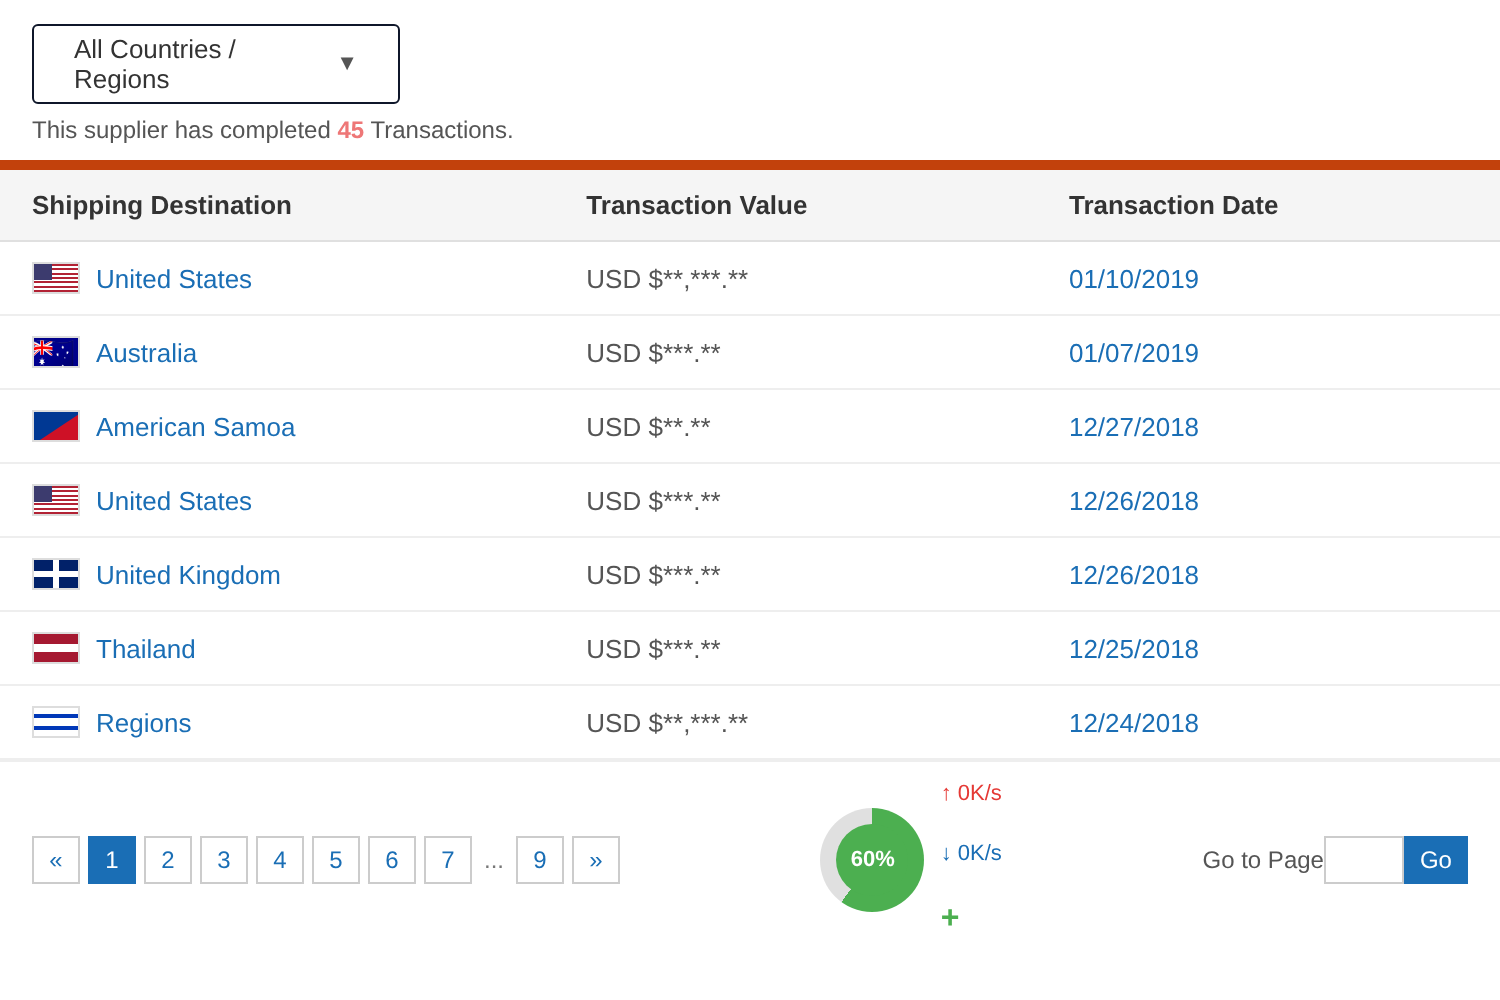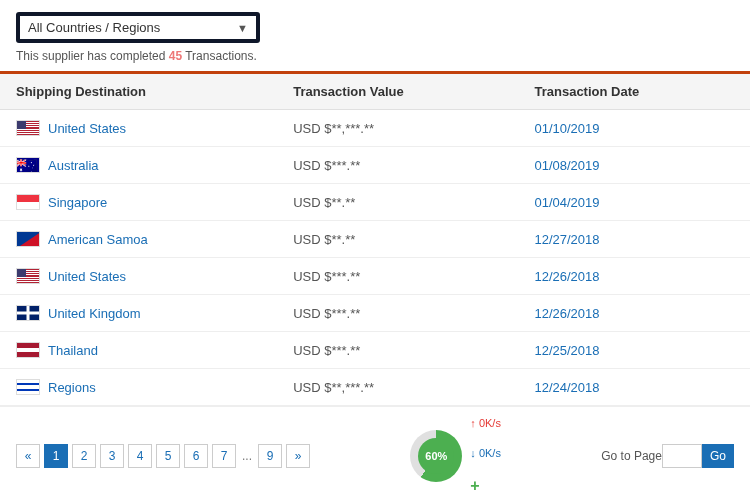--- a/index.html
+++ b/index.html
@@ -13,24 +13,24 @@
     }
 
     .top-bar {
       padding: 12px 16px 8px 16px;
       background: #fff;
     }
 
     .dropdown-wrapper {
       display: inline-flex;
       align-items: center;
-      border: 4px solid #0f172a;
+      border: 1px solid #0f172a;
       border-radius: 3px;
-      padding: 4px 8px;
-      width: 244px;
+      padding: 4px 20px;
+      width: 184px;
       justify-content: space-between;
       background: #fff;
       cursor: pointer;
     }
 
     .dropdown-wrapper span {
       font-size: 13px;
       color: #333;
     }
 
@@ -54,21 +54,21 @@
       width: 100%;
     }
 
     table {
       width: 100%;
       border-collapse: collapse;
     }
 
     thead tr {
       background: #f5f5f5;
-      border-top: 3px solid #c2410c;
+      border-top: 5px solid #c2410c;
       border-bottom: 1px solid #e0e0e0;
     }
 
     thead th {
       padding: 10px 16px;
       font-size: 13px;
       font-weight: bold;
       color: #333;
       text-align: left;
     }
@@ -408,31 +408,21 @@
           <td class="transaction-date">01/10/2019</td>
         </tr>
         <tr>
           <td>
       <div class="country-cell">
         <span class="flag flag-au"></span>
         <a class="country-name" href="#">Australia</a>
       </div>
     </td>
           <td class="transaction-value">USD $***.**</td>
-          <td class="transaction-date">01/08/2019</td>
-        </tr>
-        <tr>
-          <td>
-      <div class="country-cell">
-        <span class="flag flag-sg"></span>
-        <a class="country-name" href="#">Singapore</a>
-      </div>
-    </td>
-          <td class="transaction-value">USD $**.**</td>
-          <td class="transaction-date">01/04/2019</td>
+          <td class="transaction-date">01/07/2019</td>
         </tr>
         <tr>
           <td>
       <div class="country-cell">
         <span class="flag flag-as"></span>
         <a class="country-name" href="#">American Samoa</a>
       </div>
     </td>
           <td class="transaction-value">USD $**.**</td>
           <td class="transaction-date">12/27/2018</td>

